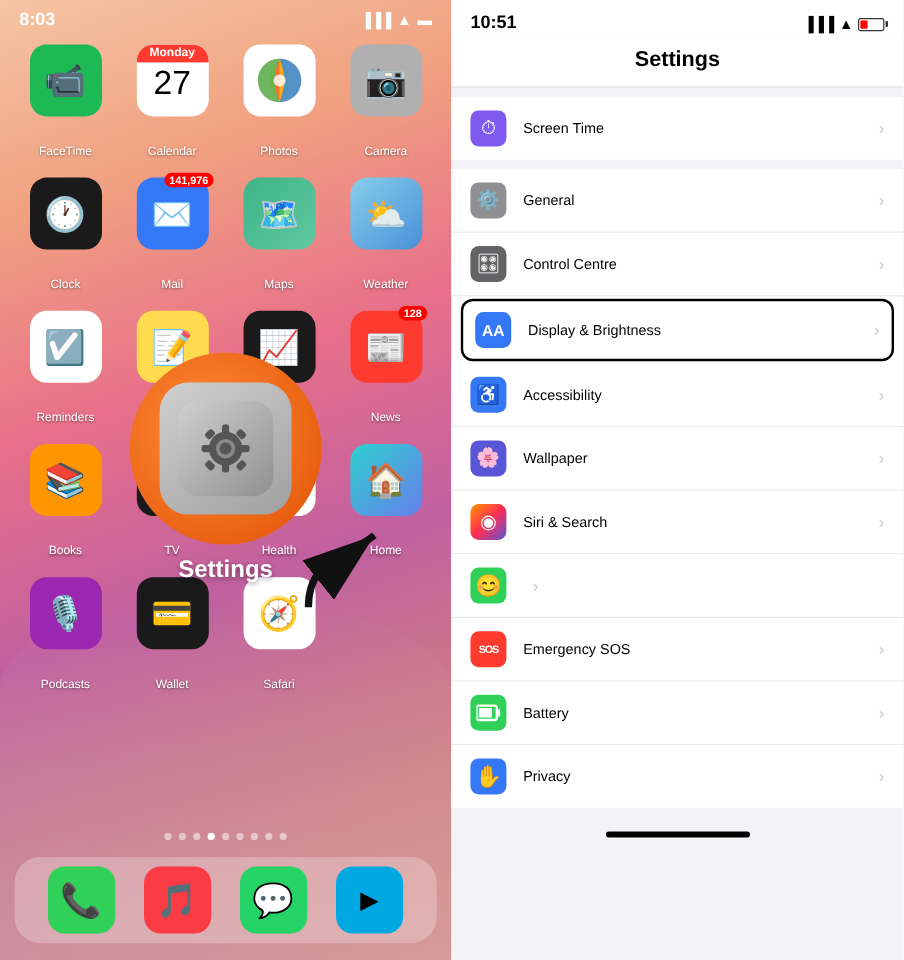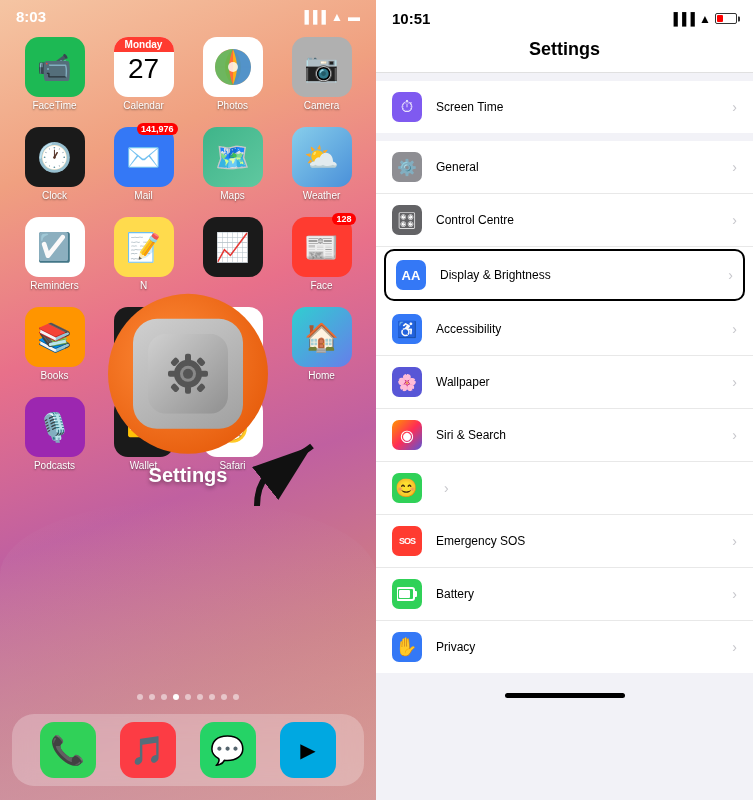--- a/index.html
+++ b/index.html
@@ -73,20 +73,21 @@
       justify-content: center;
       font-size: 28px;
       position: relative;
     }
 
     .app-label {
       font-size: 10px;
       color: white;
       text-shadow: 0 1px 2px rgba(0,0,0,0.5);
       text-align: center;
+      margin-top: 21px;
     }
 
     .badge {
       position: absolute;
       top: -4px;
       right: -4px;
       background: red;
       color: white;
       font-size: 9px;
       font-weight: bold;
@@ -191,21 +192,21 @@
       width: 377px;
       height: 800px;
       background: #f2f2f7;
       display: flex;
       flex-direction: column;
     }
 
     .status-bar-right {
       display: flex;
       justify-content: space-between;
-      align-items: center;
+      align-items: flex-end;
       padding: 10px 16px 6px;
       background: white;
       font-size: 15px;
       font-weight: 600;
     }
 
     .status-icons-right {
       display: flex;
       align-items: center;
       gap: 4px;
@@ -397,21 +398,21 @@
     </div>
     <div class="app-item">
       <div class="app-icon" style="background:#1a1a1a;">📈</div>
       <span class="app-label"></span>
     </div>
     <div class="app-item">
       <div class="app-icon" style="background:#ff3b30;position:relative;">
         📰
         <span class="badge">128</span>
       </div>
-      <span class="app-label">Face</span>
+      <span class="app-label">News</span>
     </div>
   </div>
 
   <div class="app-grid">
     <div class="app-item">
       <div class="app-icon" style="background:#ff9500;">📚</div>
       <span class="app-label">Books</span>
     </div>
     <div class="app-item">
       <div class="app-icon" style="background:#1a1a1a;color:white;font-size:14px;font-weight:600;"> tv</div>

